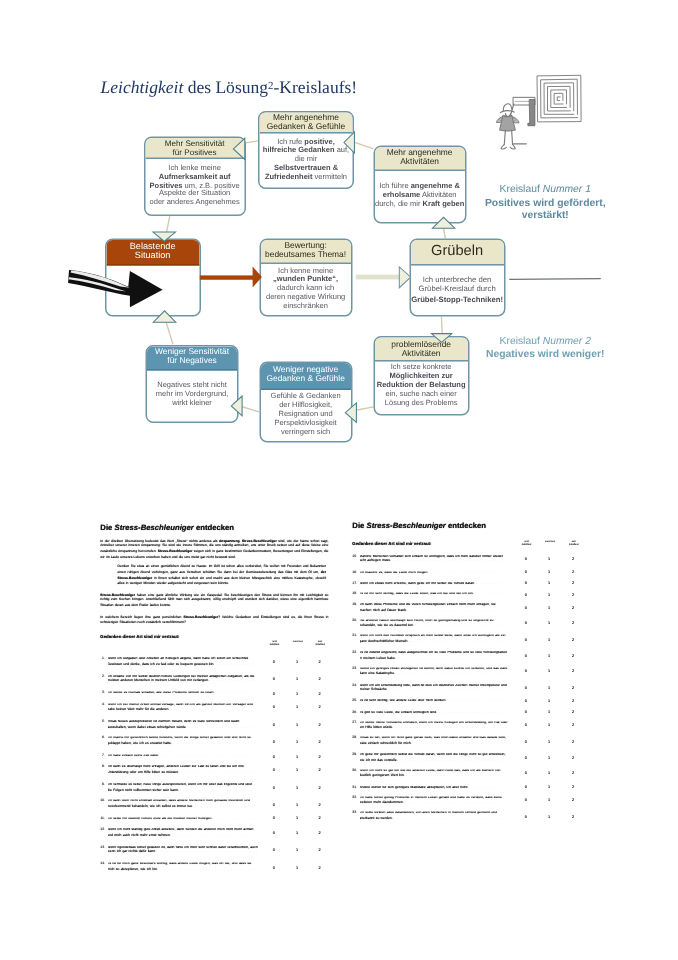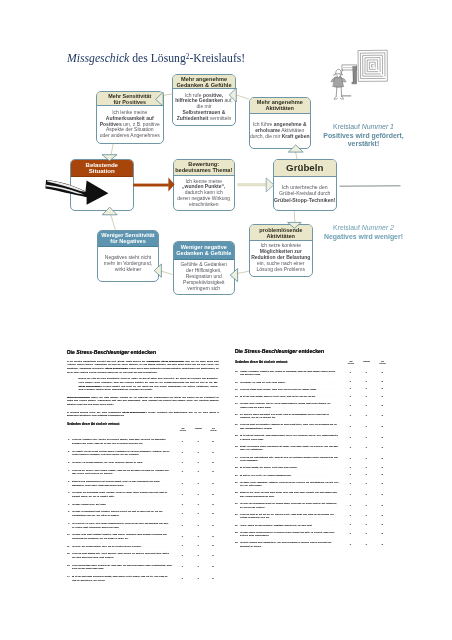--- a/index.html
+++ b/index.html
@@ -10,21 +10,21 @@
   .box{z-index:2;}
   svg#conn-above{z-index:3;}
   
   #title{position:absolute;left:67px;top:50px;font-family:"Liberation Serif",serif;
          font-size:11.7px;line-height:14px;color:#1f3864;white-space:nowrap;}
   #title .it{font-style:italic;}
   #title sup{font-size:7.2px;vertical-align:0.45em;}
   
   .box{position:absolute;border-radius:5px;box-sizing:border-box;overflow:hidden;
        border:1.05px solid #6e96a6;background:#fff;}
-  .box .hd{box-sizing:border-box;width:100%;text-align:center;font-weight:bold;
+  .box .hd{box-sizing:border-box;width:100%;text-align:center;font-weight:normal;
            line-height:6.0px;display:flex;flex-direction:column;align-items:center;
            justify-content:center;}
   .box .bd{box-sizing:border-box;display:flex;align-items:center;justify-content:center;}
   .box .bdin{width:100%;text-align:center;color:#585860;}
   .box .bdin b{font-weight:bold;color:#4a4a52;}
   .tan  .hd{background:#e9e6c9;color:#2c2c1e;border-bottom:1px solid #6e96a6;}
   .blue .hd{background:#5d95b0;color:#ffffff;border-bottom:1px solid #4a7f99;}
   .orange .hd{background:#a8450a;color:#ffffff;border-bottom:1px solid #8d3907;}
   
   .annot{position:absolute;text-align:center;font-size:6.9px;line-height:8.7px;white-space:nowrap;}
@@ -54,21 +54,21 @@
   .doc .itxt{margin-left:4.7px;font-size:2.25px;line-height:3.7px;overflow:hidden;color:#111;word-spacing:0.25px;}
   .doc .itxt::after{text-shadow:none;content:" . . . . . . . . . . . . . . . . . . . . . . . . . . . . . . . . . . . . . . . . . . . . . . . . . . . . . . . . . . . . . . . . . . . . . . . . . . . . . . . . . . . . . . . . . . . . . .";color:#a8a8a8;letter-spacing:0.28px;}
   .doc .val{position:absolute;top:50%;transform:translateY(-50%);font-size:2.5px;line-height:3.7px;color:#2b2b2b;text-shadow:0 0 0.2px currentColor;}
   body{-webkit-font-smoothing:antialiased;}
 
 </style>
 </head>
 <body>
 
 <div id="page">
-<div id="title"><span class="it">Missgeschick</span><span> des Lösung</span><sup>2</sup><span>-Kreislaufs!</span></div>
+<div id="title"><span class="it">Leichtigkeit</span><span> des Lösung</span><sup>2</sup><span>-Kreislaufs!</span></div>
 <svg id="conn-below" width="452" height="640">
 <line x1="249" y1="99.2" x2="236" y2="94.8" stroke="#cfcbb0" stroke-width="0.9"></line>
 <line x1="172.5" y1="93.8" x2="163" y2="95.4" stroke="#cfcbb0" stroke-width="0.9"></line>
 <line x1="113.2" y1="144" x2="111" y2="155" stroke="#cfcbb0" stroke-width="0.9"></line>
 <line x1="115.3" y1="229.6" x2="110.5" y2="214" stroke="#cfcbb0" stroke-width="0.9"></line>
 <line x1="172.6" y1="274.6" x2="161" y2="271" stroke="#cfcbb0" stroke-width="0.9"></line>
 <line x1="249" y1="271.2" x2="237.2" y2="273.5" stroke="#cfcbb0" stroke-width="0.9"></line>
 <line x1="297" y1="159" x2="295.6" y2="152" stroke="#cfcbb0" stroke-width="0.9"></line>
 <line x1="294.3" y1="211" x2="294.8" y2="222.5" stroke="#cfcbb0" stroke-width="0.9"></line>
 </svg>

